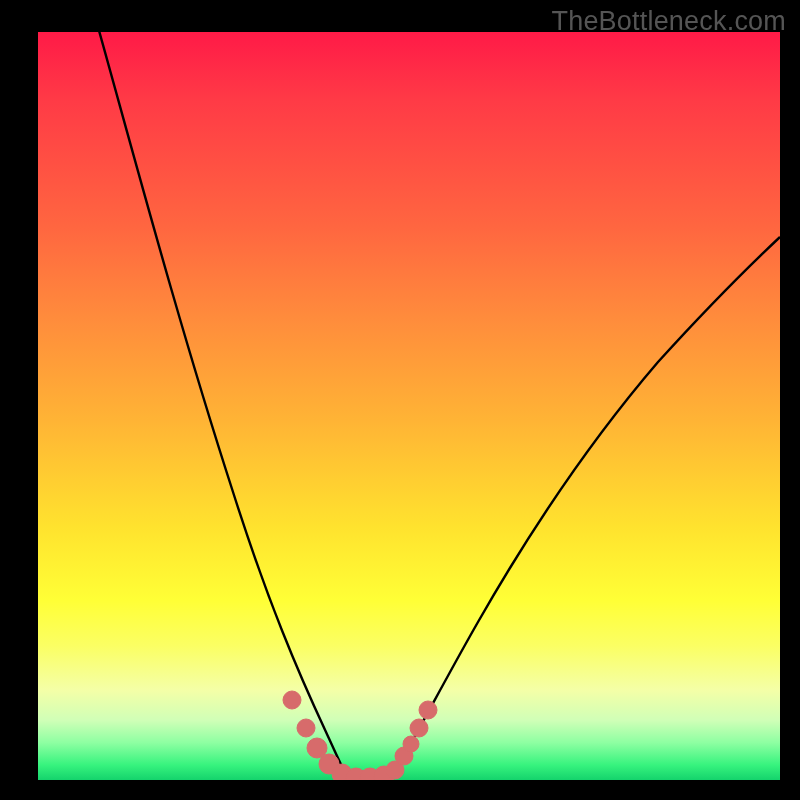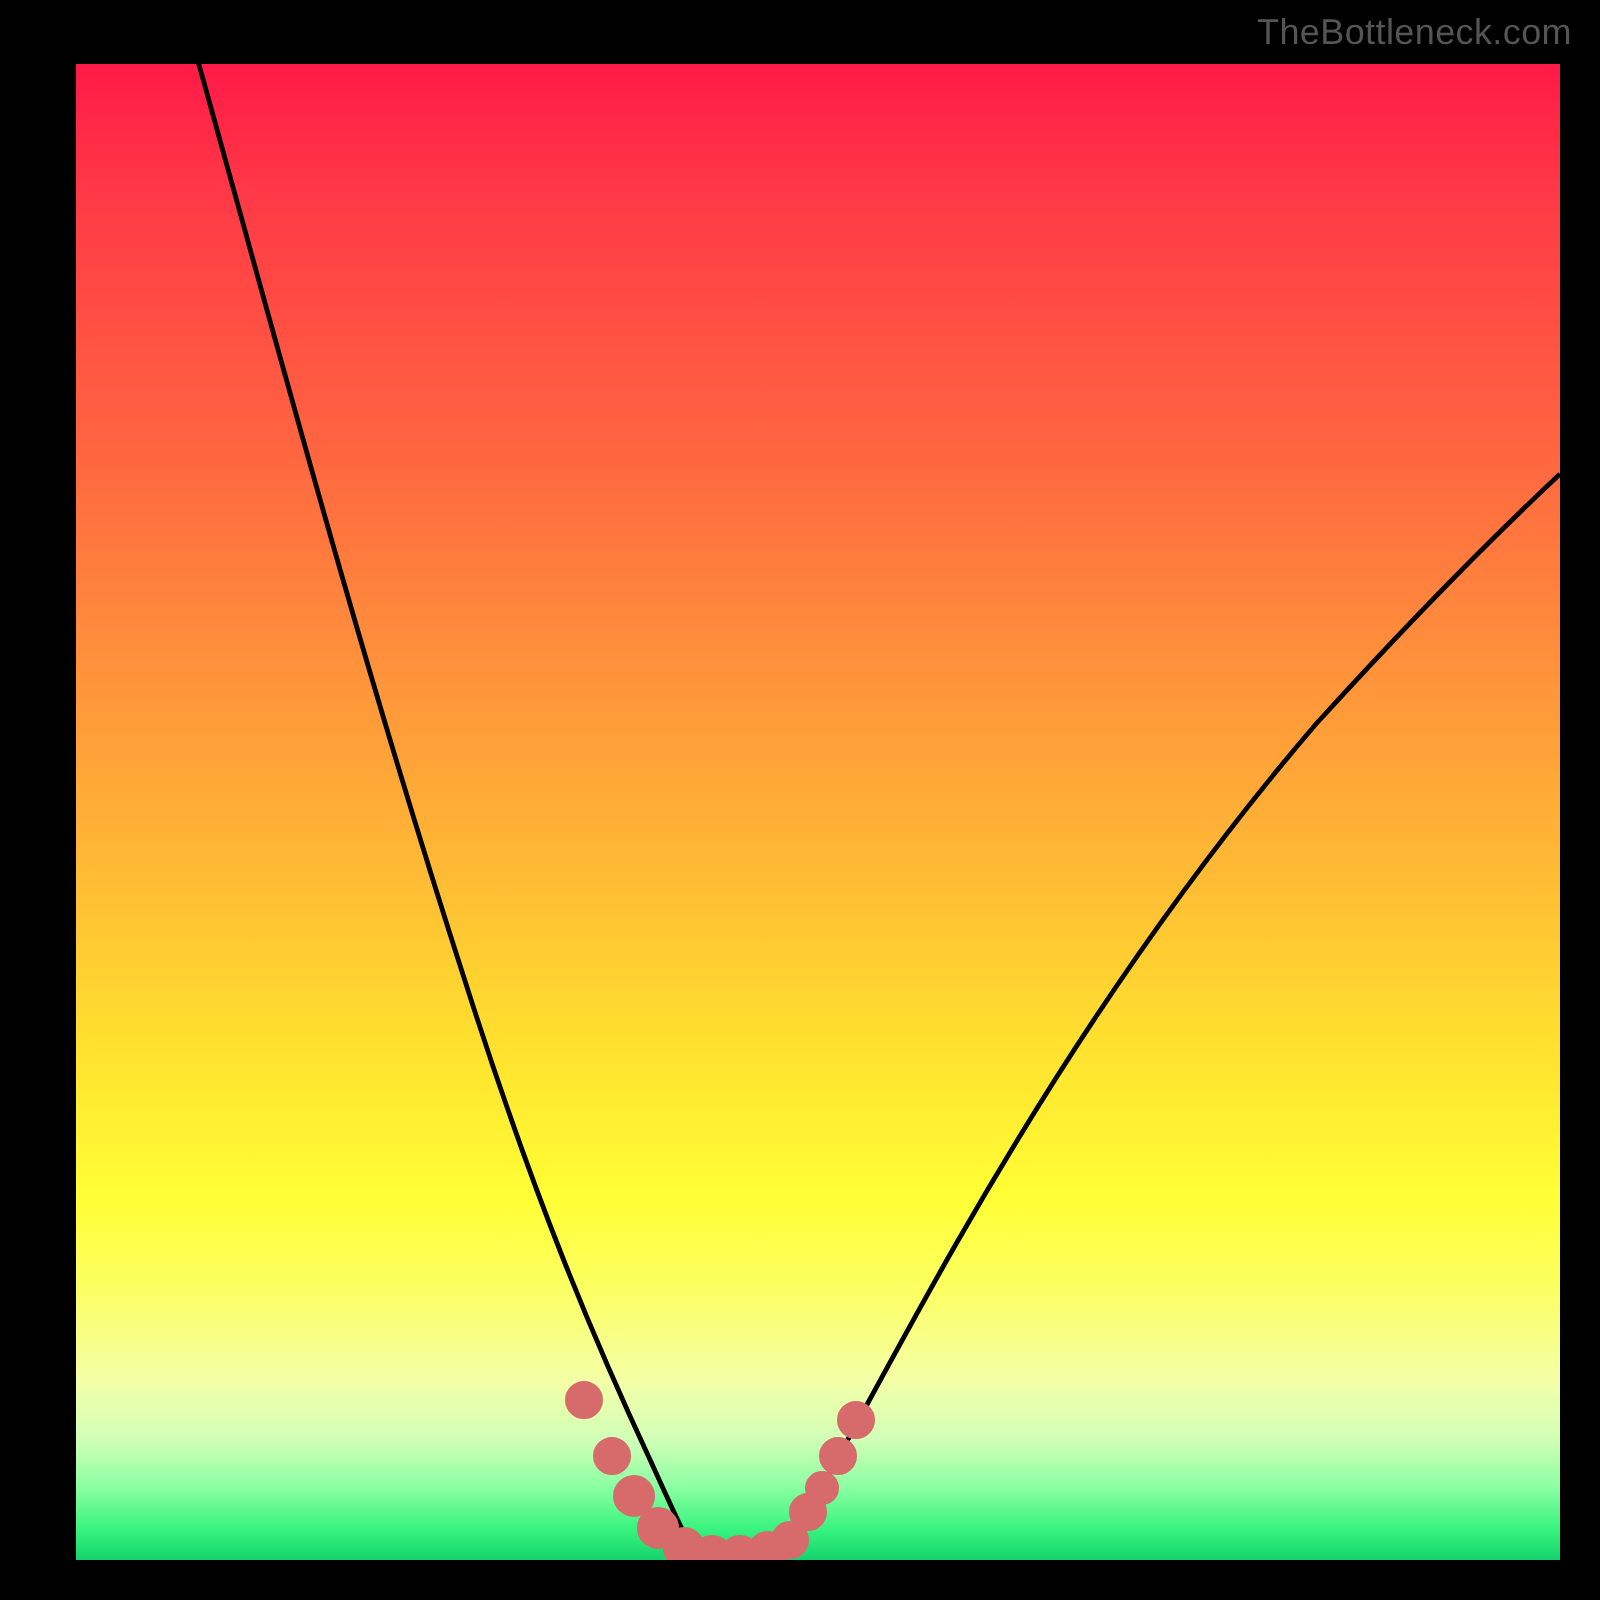--- a/index.html
+++ b/index.html
@@ -40,21 +40,21 @@
       #8effa2 95%,
       #37f37e 98%,
       #14d36c 100%
     );
   }
   .watermark {
     position: absolute;
     top: 6px;
     right: 14px;
     color: #555;
-    font-size: 18px;
+    font-size: 27px;
     font-weight: 500;
     letter-spacing: 0.2px;
     user-select: none;
   }
   svg.curves {
     position: absolute;
     left: 0;
     top: 0;
     width: 742px;
     height: 748px;

